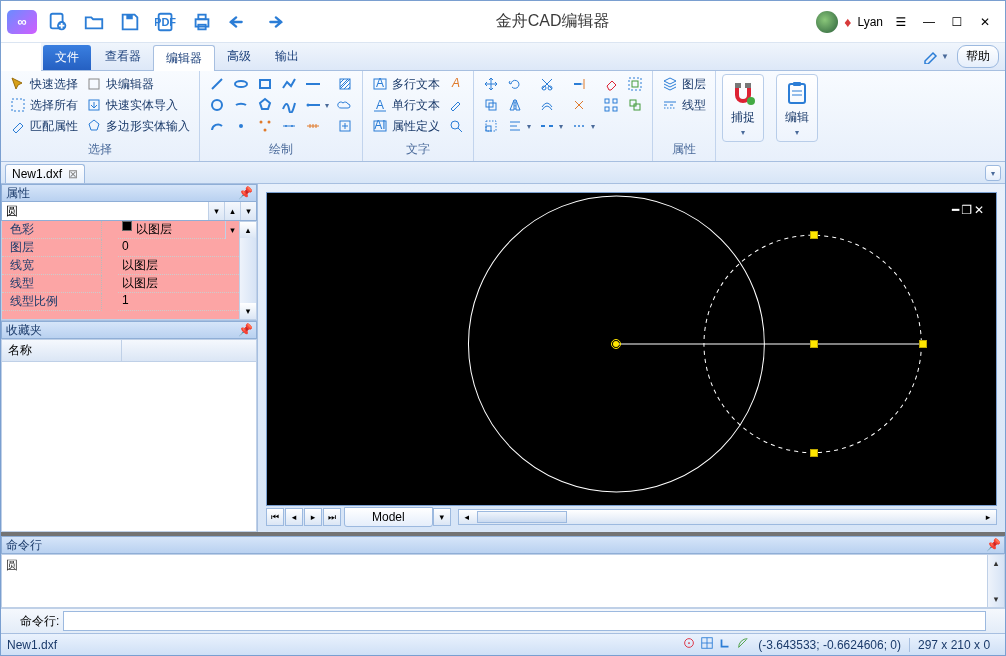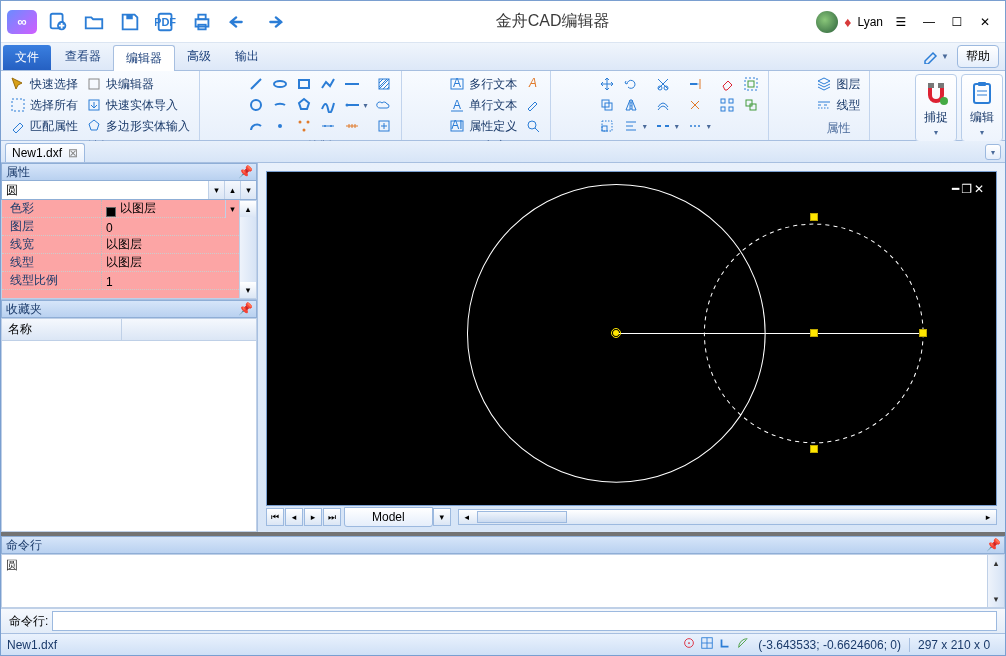--- a/index.html
+++ b/index.html
@@ -8,29 +8,29 @@
 .titlebar { height: 42px; background: #fff; display: flex; align-items: center; padding: 0 6px; border-bottom: 1px solid #dbe5f2; }
 .titlebar .logo { width: 30px; height: 24px; background: linear-gradient(135deg,#6a8cff,#d15eff); border-radius: 5px; display:flex; align-items:center; justify-content:center; color:#fff; font-weight:bold; font-size:13px; }
 .qat-btn { width: 30px; height: 30px; display:inline-flex; align-items:center; justify-content:center; margin-left: 6px; cursor:pointer; border-radius:3px; }
 .qat-svg { width: 22px; height: 22px; }
 .title-center { flex:1; text-align:center; color:#3a3a3a; font-size:16px; }
 .user-area { display:flex; align-items:center; gap:6px; margin-right:4px; }
 .avatar { width:22px; height:22px; border-radius:50%; background: radial-gradient(circle at 40% 40%, #8ac77a, #2a5f3a); }
 .gem { color:#d83a3a; font-size:14px; }
 .win-btn { width:28px; height:24px; display:inline-flex; align-items:center; justify-content:center; cursor:pointer; }
 
-.menubar { height:28px; background:linear-gradient(#f0f5fc,#dde8f8); display:flex; align-items:stretch; border-bottom:1px solid #a7bfe0; position:relative; }
+.menubar { height:28px; background:linear-gradient(#f0f5fc,#dde8f8); display:flex; align-items:stretch; border-bottom:1px solid #a7bfe0; position:relative;margin-left:40px; }
 .menu-tab { padding: 0 12px; display:flex; align-items:center; color:#1a3f7a; cursor:pointer; }
 .menu-tab.file { background:linear-gradient(#3a7fe0,#2560c2); color:#fff; border-radius:3px 3px 0 0; margin:2px 2px 0 2px; }
 .menu-tab.active { background:#fff; border:1px solid #a7bfe0; border-bottom:none; border-radius:3px 3px 0 0; margin-top:2px; margin-bottom:-1px; }
 .menubar-right { margin-left:auto; display:flex; align-items:center; padding-right:6px; gap:4px; }
-.help-btn { background:linear-gradient(#fff,#e5eefb); border:1px solid #9cb9df; padding:2px 8px; border-radius:4px; cursor:pointer; }
+.help-btn { background:linear-gradient(#fff,#e5eefb); border:1px solid #9cb9df; padding:2px 8px; border-radius:9px; cursor:pointer; }
 .dd-btn { display:flex; align-items:center; gap:2px; padding:2px 4px; cursor:pointer; }
 
-.ribbon { height:70px; background:linear-gradient(#f8fbff,#e8f0fb); border-bottom:1px solid #a7bfe0; display:flex;justify-content:space-between; }
+.ribbon { height:91px; background:linear-gradient(#f8fbff,#e8f0fb); border-bottom:1px solid #a7bfe0; display:flex; }
 .ribbon-group { border-right:1px solid #c2d4ed; display:flex; flex-direction:column; padding:3px 6px 0; }
 .ribbon-group-body { flex:1; display:flex; gap:2px; }
 .ribbon-group-label { text-align:center; color:#4a6a9a; padding:2px 0 3px; font-size:12px; }
 .rbtn { display:flex; align-items:center; gap:4px; padding:2px 3px; cursor:pointer; height:20px; color:#1a3a6a; }
 .vcol { display:flex; flex-direction:column; gap:1px; }
 .ricon { width:16px; height:16px; display:inline-flex; align-items:center; justify-content:center; }
 .ricon svg { width:16px; height:16px; }
 .big-btn { width:42px; display:flex; flex-direction:column; align-items:center; justify-content:flex-start; gap:2px; padding:4px 2px; border:1px solid transparent; border-radius:4px; cursor:pointer; }
 .big-btn.boxed { background:linear-gradient(#ffffff,#eef4fd); border:1px solid #b8cde9; }
 .big-btn .bi { width:28px; height:28px; display:flex; align-items:center; justify-content:center; }
@@ -46,21 +46,21 @@
 .left-panels { width:257px; display:flex; flex-direction:column; border-right:1px solid #a7bfe0; }
 .panel-title { height:18px; background:linear-gradient(#d6e5f9,#b9d1f0); border:1px solid #8faed6; color:#1a3a6a; padding-left:4px; display:flex; align-items:center; }
 .panel-title .pin { margin-left:auto; margin-right:3px; cursor:pointer; }
 .prop-select { display:flex; border:1px solid #8faed6; border-top:none; }
 .prop-select input { flex:1; border:none; outline:none; padding:2px 4px; background:#fff; }
 .prop-select .dd, .prop-select .up, .prop-select .down { width:16px; background:linear-gradient(#f5f8fd,#dbe6f5); border-left:1px solid #bfd0e7; display:flex; align-items:center; justify-content:center; cursor:pointer; font-size:9px; }
 .prop-grid-wrap { display:flex; height:100px; border-bottom:1px solid #a7bfe0; }
 .prop-grid { flex:1; background:#fca5a5; border:1px solid #bfd0e7; border-top:none; overflow:hidden; }
 .prop-row { display:flex; height:18px; }
 .prop-row .k { width:100px; padding-left:8px; color:#1a3a6a; border-right:1px dotted #bbb; border-bottom:1px dotted #ccc; }
-.prop-row .v { flex:1; padding-left:4px; border-bottom:1px dotted #ccc; display:flex; align-items:flex-end; gap:4px; }
+.prop-row .v { flex:1; padding-left:4px; border-bottom:1px dotted #ccc; display:flex; align-items:flex-start; gap:4px;margin-left:16px; }
 .prop-row .v .sw { width:10px; height:10px; background:#000; border:1px solid #666; }
 .prop-row .dd2 { width:14px; border-left:1px solid #bfd0e7; display:flex; align-items:center; justify-content:center; font-size:9px; cursor:pointer; }
 .vscroll { width:17px; background:linear-gradient(90deg,#eef3fb,#d6e3f5); border:1px solid #bfd0e7; border-left:none; display:flex; flex-direction:column; }
 .vscroll .arr { height:16px; display:flex; align-items:center; justify-content:center; font-size:9px; cursor:pointer; background:linear-gradient(#fff,#dbe6f5); }
 .vscroll .track { flex:1; }
 .fav-head-row { display:flex; background:linear-gradient(#f5f8fd,#dbe6f5); border:1px solid #bfd0e7;gap:16px; }
 .fav-head-row div { padding:2px 6px; border-right:1px solid #bfd0e7; }
 .fav-list { flex:1; background:#fff; border:1px solid #bfd0e7; border-top:none; min-height:60px; }
 
 .draw-wrap { flex:1; display:flex; flex-direction:column; }
@@ -73,21 +73,21 @@
 .mt-btn { width:18px; height:18px; background:linear-gradient(#fff,#dbe6f5); border:1px solid #9cb9df; display:flex; align-items:center; justify-content:center; font-size:9px; cursor:pointer; margin-right:1px; }
 .modeltab { background:linear-gradient(#fff,#e5eefb); border:1px solid #9cb9df; padding:2px 27px; border-radius:0 0 3px 3px; margin-left:2px; cursor:pointer; }
 .hscroll { flex:1; height:16px; background:linear-gradient(#fff,#dbe6f5); border:1px solid #9cb9df; margin-left:6px; display:flex; align-items:center; }
 .hscroll .arr { width:16px; text-align:center; font-size:9px; cursor:pointer; }
 .hscroll .thumb { width:90px; height:12px; background:linear-gradient(#f0f5fc,#cadaf0); border:1px solid #9cb9df; margin-left:2px; }
 
 .cmd-panel { border-top:4px solid #737373; }
 .cmd-log { background:#fff; border:1px solid #bfd0e7; height:54px; padding:2px 4px; color:#333; overflow:hidden; position:relative; }
 .cmd-log .vscroll2 { position:absolute; right:0; top:0; bottom:0; width:17px; background:linear-gradient(90deg,#eef3fb,#d6e3f5); border-left:1px solid #bfd0e7; display:flex; flex-direction:column; }
 .cmd-log .vscroll2 .arr { height:16px; display:flex; align-items:center; justify-content:center; font-size:9px; cursor:pointer; }
-.cmd-input-row { display:flex; align-items:center; background:linear-gradient(#f5f8fd,#e3ecf8); padding:2px 8px; border-top:1px solid #bfd0e7; }
+.cmd-input-row { display:flex; align-items:center; background:linear-gradient(#f5f8fd,#e3ecf8); padding:2px 19px; border-top:1px solid #bfd0e7; }
 .cmd-input-row input { flex:1; border:1px solid #9cb9df; padding:2px 4px; margin-left:4px; background:#fff; }
 
 .statusbar { height:22px; background:linear-gradient(#eaf2fd,#cfe0f6); border-top:1px solid #a7bfe0; display:flex; align-items:center; padding:0 6px; color:#1a3a6a; }
 .status-icons { margin-left:auto; display:flex; align-items:center; gap:4px; margin-right:8px; }
 .status-icons span { cursor:pointer; }
 .coord-box { color:#1a3a6a; margin-right:8px; }
 .dim-box { border-left:1px solid #a7bfe0; padding-left:8px; color:#1a3a6a; width:90px; }
 </style>
 </head>
 <body>
@@ -612,21 +612,21 @@
               </svg>
             </span>
             <span>线型</span>
           </div>
       </div>
     </div>
     <div class="ribbon-group-label">属性</div>
   </div>
 
   <div class="ribbon-group" style="border-right:none; padding-right:2px;">
-    <div class="ribbon-group-body" style="gap:4px;">
+    <div class="ribbon-group-body" style="gap:12px;">
       <div class="big-btn boxed">
         <div class="bi">
             <svg viewBox="0 0 28 28">
               <path d="M8 6v10a6 6 0 0 0 12 0V6" fill="none" stroke="#d23" stroke-width="4"></path>
               <rect x="6" y="4" width="6" height="5" fill="#777"></rect>
               <rect x="16" y="4" width="6" height="5" fill="#777"></rect>
               <circle cx="22" cy="22" r="4" fill="#4a4"></circle>
             </svg>
           </div>
         <div class="bl">捕捉</div>

